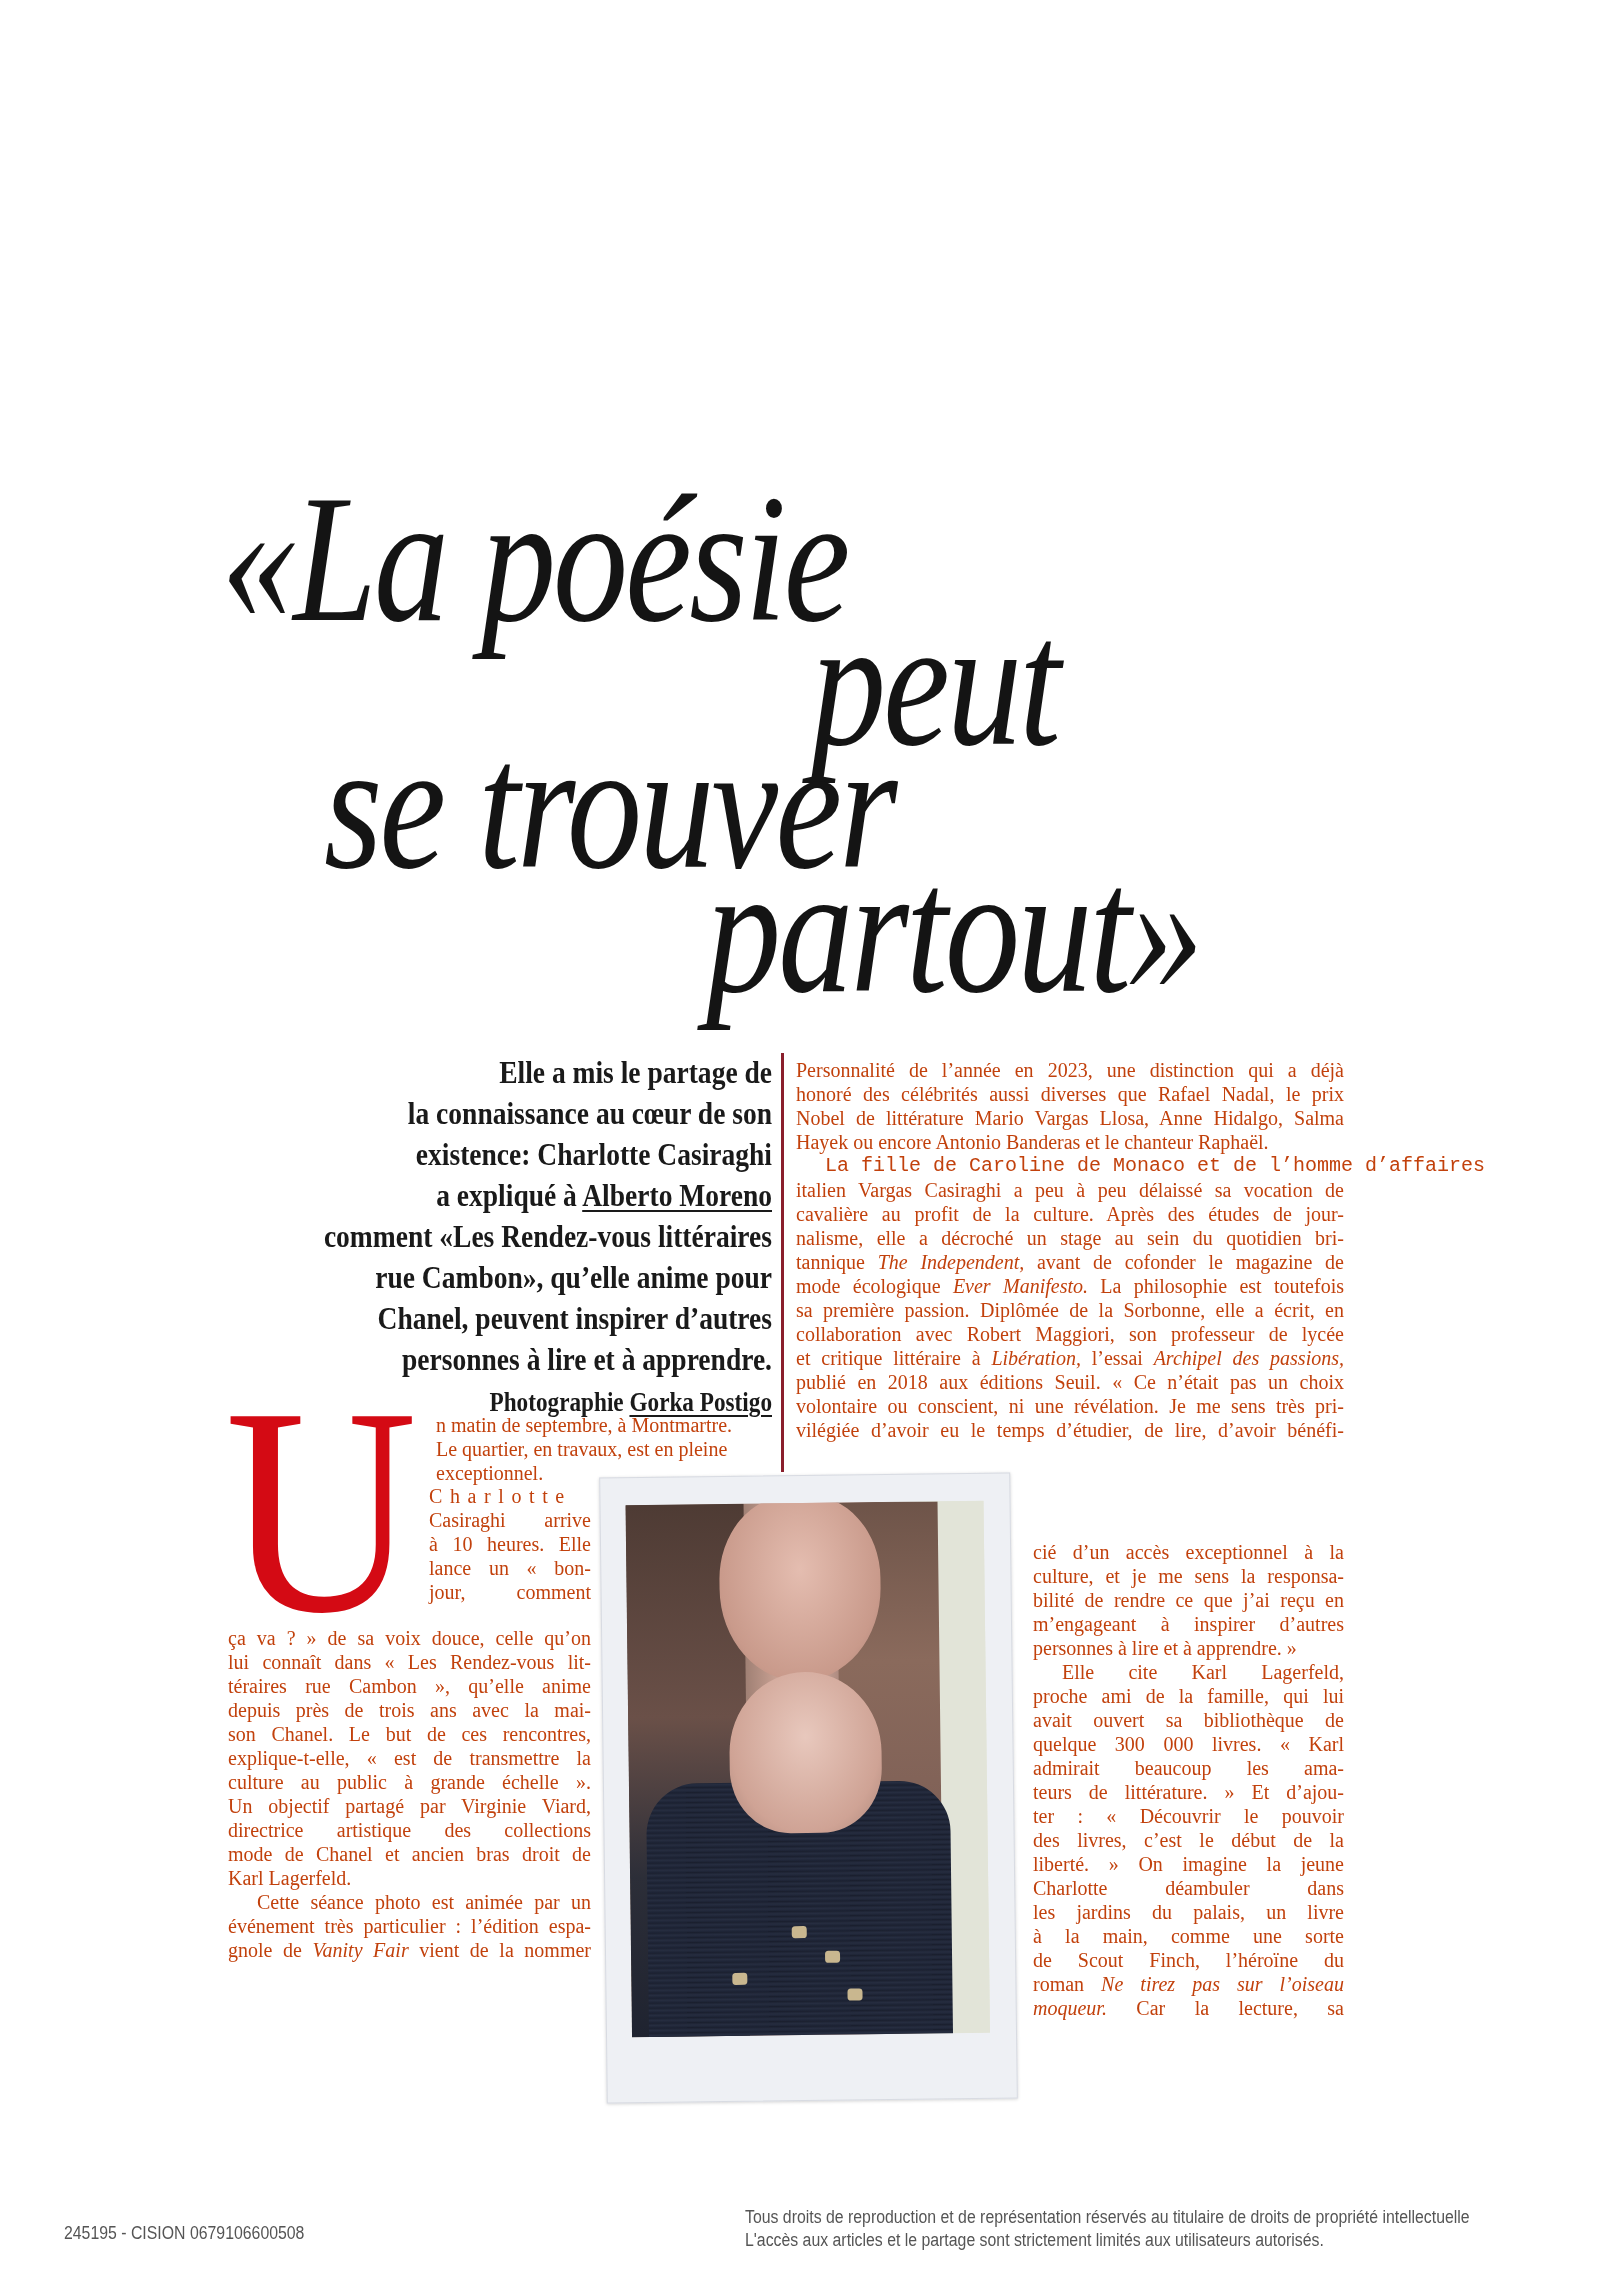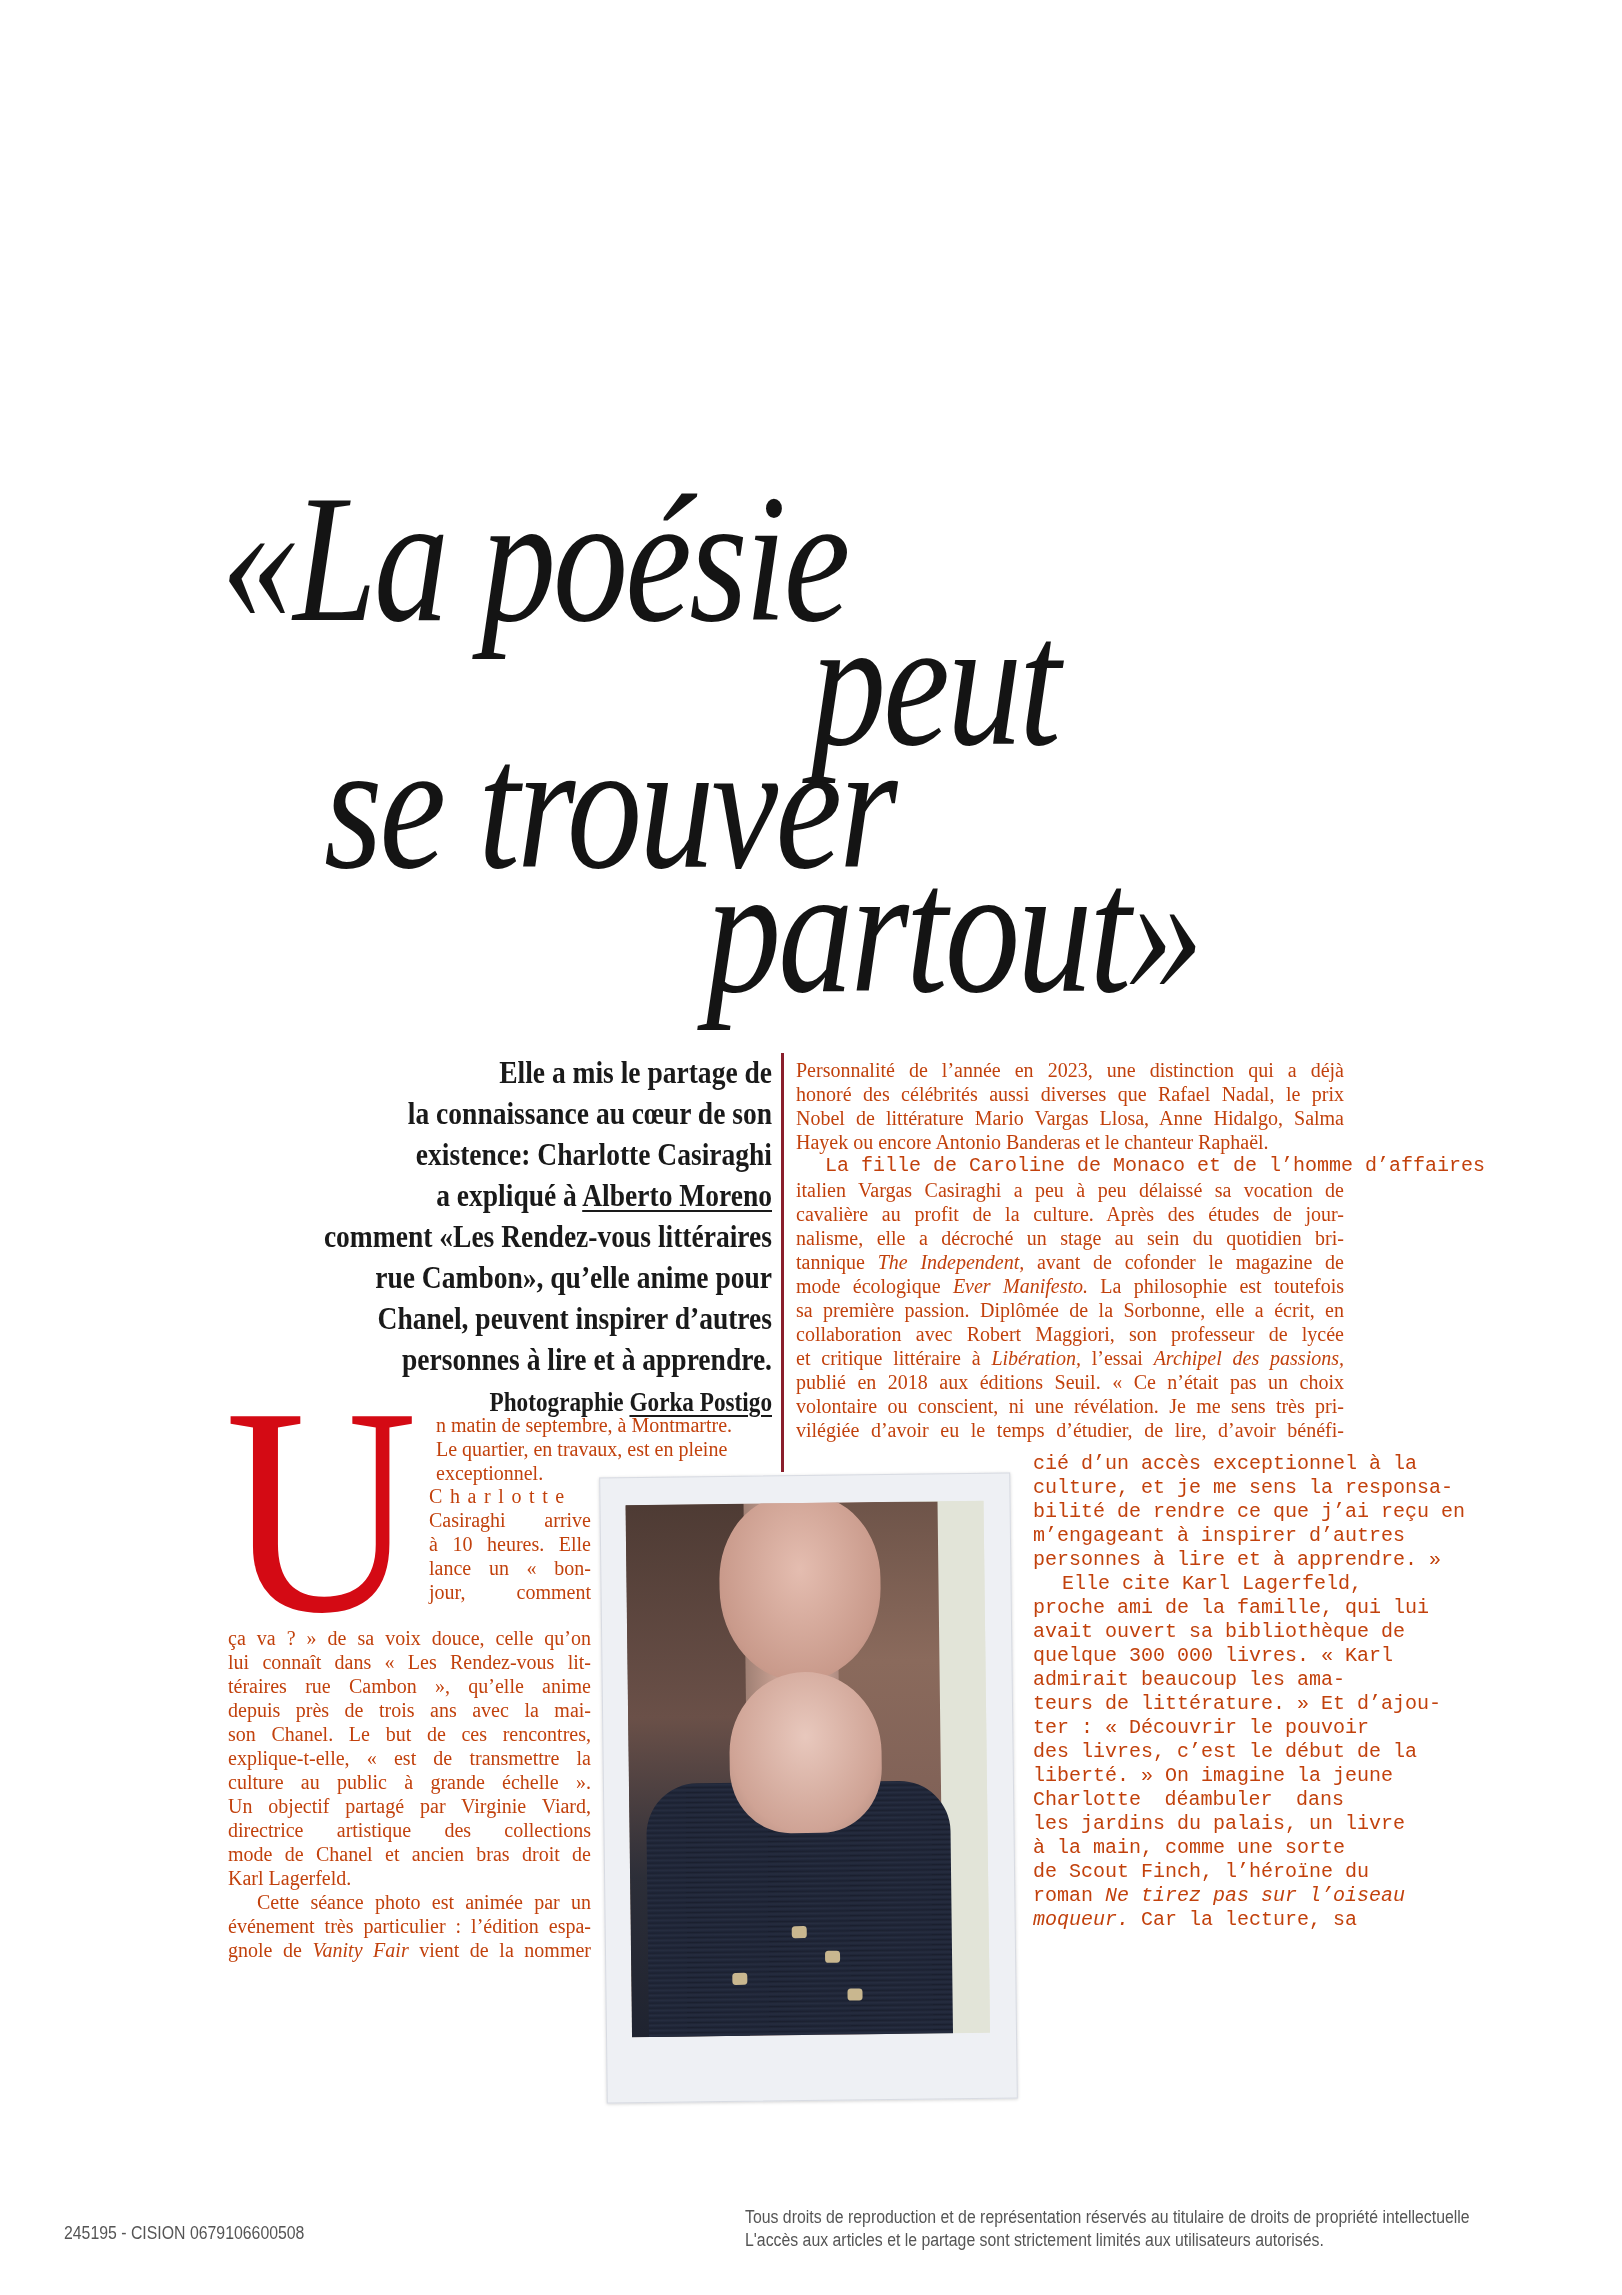--- a/index.html
+++ b/index.html
@@ -24,21 +24,21 @@
   .col-right { position:absolute; left:796px; top:1058px; width:548px; }
   .jline { display:block; text-align:justify; text-align-last:justify; white-space:nowrap; height:24px; }
   .jline.last { text-align-last:left; }
   .indent { text-indent:29px;font-family:Liberation Mono, monospace; }
 
   .dropcap { position:absolute; left:225px; top:1362px; font-family:"Liberation Serif", serif; font-size:296px; line-height:1; color:#d40a14; transform:scaleX(0.9); transform-origin:left top; }
   .col-left-top { position:absolute; left:429px; top:1413px; width:338px;margin-left:7px; }
   .col-left-narrow { position:absolute; left:429px; top:1484px; width:162px; }
   .col-left-bottom { position:absolute; left:228px; top:1626px; width:363px; }
 
-  .col-right-wrap { position:absolute; left:1033px; top:1452px; width:311px;font-family:Liberation Mono, monospace; }
+  .col-right-wrap { position:absolute; left:1033px; top:1540px; width:311px; }
 
   .photo-frame { position:absolute; left:603px; top:1475px; width:409px; height:624px; background:#eef0f4; box-shadow:0 0.8px 3.4px rgba(0,0,0,0.18); transform:rotate(-0.7deg); border:0.8px solid #d8dbe2; }
   .photo { position:absolute; left:25px; top:27px; width:358px; height:532px; overflow:hidden; background:linear-gradient(90deg,#5a4a44 0%,#7a6258 25%,#caa294 42%,#d8b0a4 52%,#6b5148 70%,#dfe2d6 86%,#e6e8de 100%); }
   .photo .hair-l { position:absolute; left:0; top:0; width:118px; height:532px; background:linear-gradient(180deg,#4e3b34,#6a5048 40%,#2c2e38 70%,#1f2330); }
   .photo .face { position:absolute; left:93px; top:-8.5px; width:161px; height:186px; border-radius:45% 45% 50% 50%; background:radial-gradient(ellipse at 50% 40%,#e4bdb0,#c99a8b 70%,#a07a70); }
   .photo .hair-r { position:absolute; left:211px; top:0; width:101px; height:397px; background:linear-gradient(180deg,#6e5449,#8a6a5c 40%,#7a5c54); border-radius:0 0 51px 25px; }
   .photo .wall { position:absolute; left:296px; top:0; width:63px; height:532px; background:#e2e4d8; }
   .photo .hands { position:absolute; left:101px; top:169px; width:152px; height:161px; border-radius:50% 50% 40% 40%; background:radial-gradient(ellipse at 50% 40%,#e8c8bd,#cfa395 70%,#a98478); }
   .photo .jacket { position:absolute; left:17px; top:279px; width:304px; height:254px; background:repeating-linear-gradient(0deg,#1c2233 0px,#262d40 2.5px,#1a1f2e 5px); border-radius:51px 51px 0 0; }
   .photo .btn { position:absolute; width:15px; height:12px; border-radius:3.4px; background:#c9b78f; }

